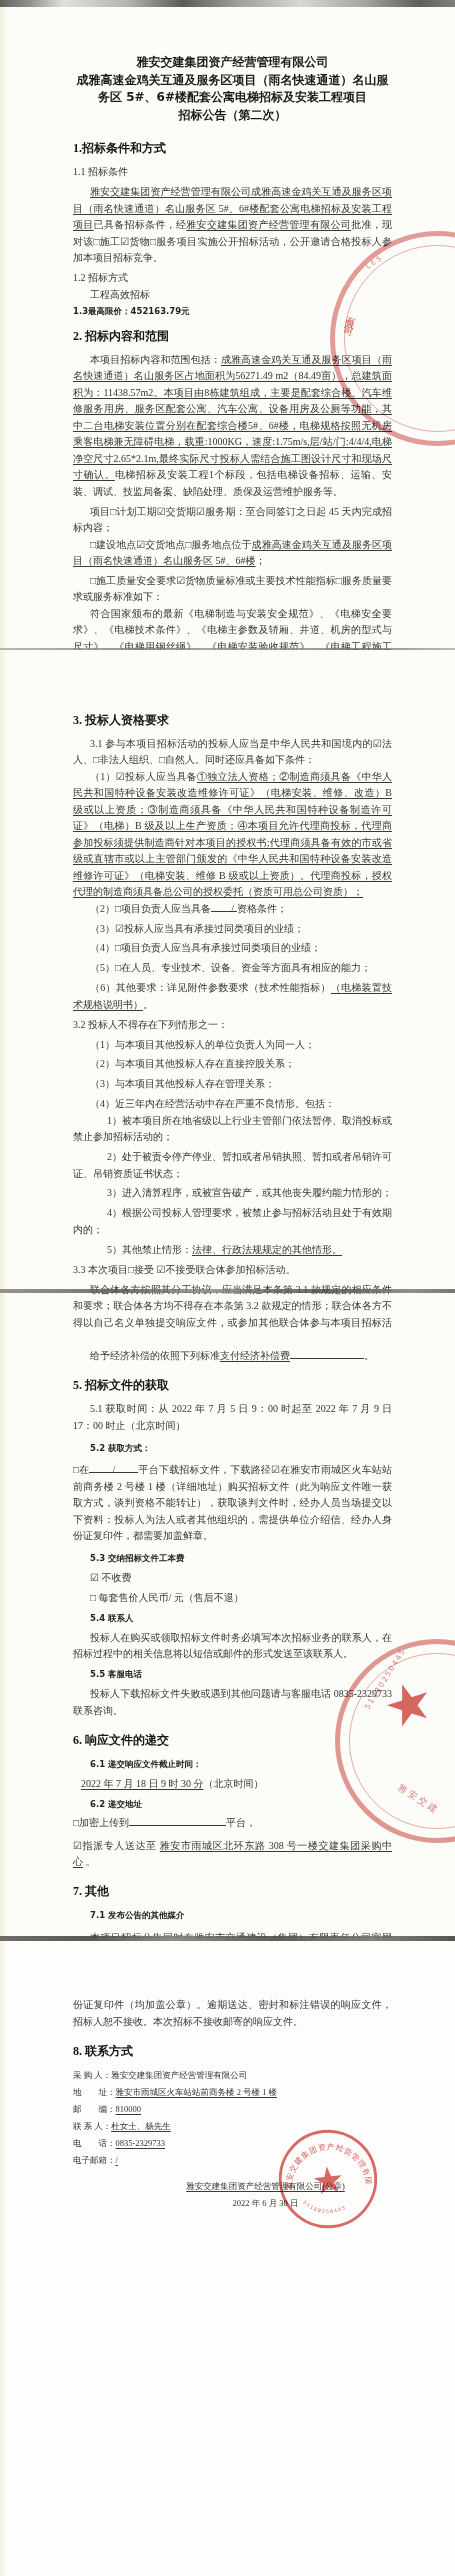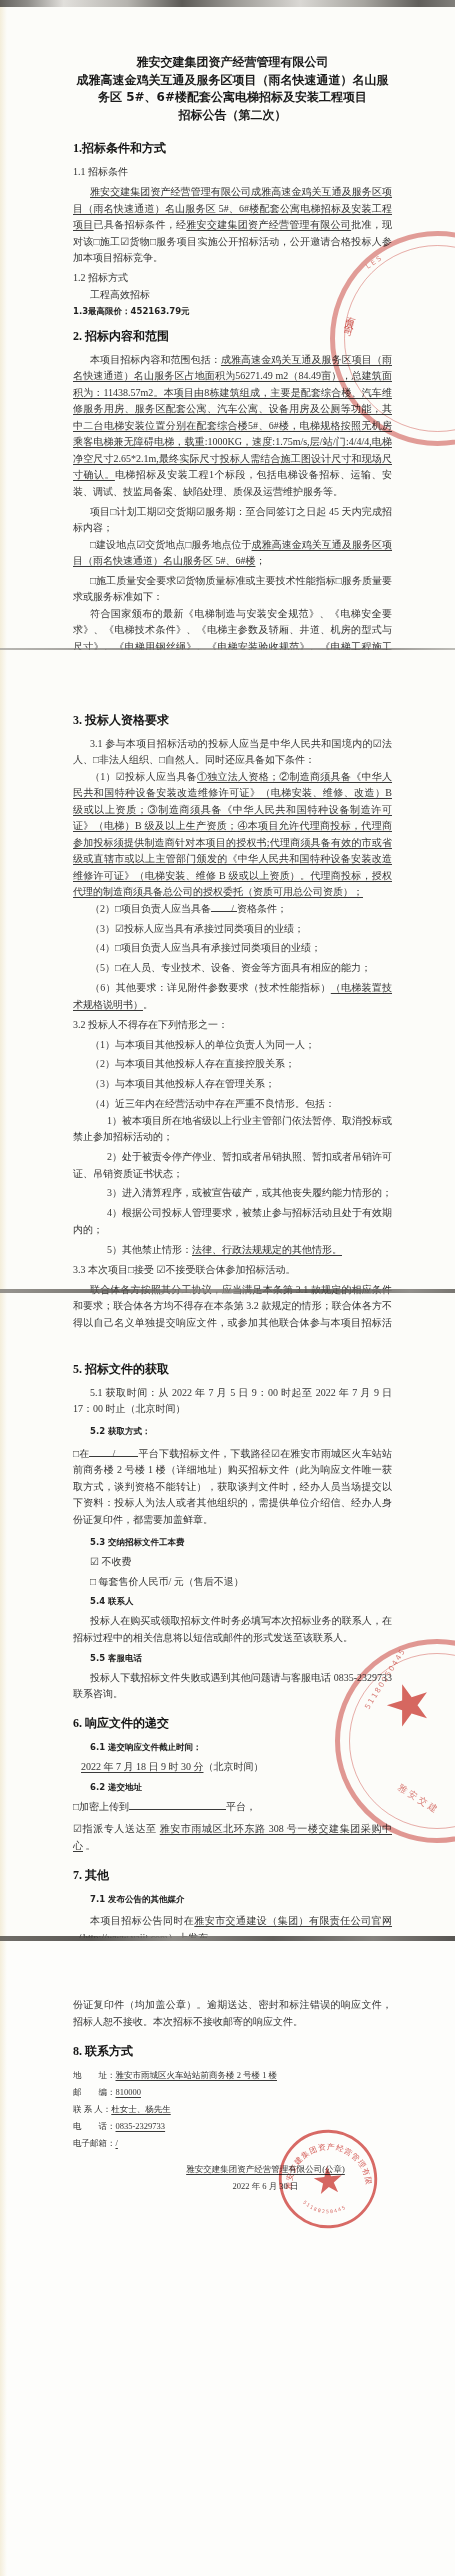--- a/index.html
+++ b/index.html
@@ -111,20 +111,21 @@
     <p class="t mt6" style="text-indent:34px;"><span>5）其他禁止情形：</span><span class="u">法律、行政法规规定的其他情形。</span></p>
     <p class="t mt6">3.3 本次项目□接受 ☑不接受联合体参加招标活动。</p>
     <p class="t ind mt6">联合体各方按照其分工协议，应当满足本条第 3.1 款规定的相应条件和要求；联合体各方均不得存在本条第 3.2 款规定的情形；联合体各方不得以自己名义单独提交响应文件，或参加其他联合体参与本项目招标活动。否则，相关响应文件均无效。</p>
 
   </div>
 </div>
 
 <div class="page" id="p3">
   <div class="edge-left"></div>
   <div class="content" style="padding-top:57px;">
+    <p class="t ind"><span>给予经济补偿的依照下列标准</span><span class="u">支付经济补偿费</span><span class="blank" style="width:74px;"></span><span>。</span></p>
 
     <div class="h">5. 招标文件的获取</div>
     <p class="t ind">5.1 获取时间：从 2022 年 7 月 5 日 9：00 时起至 2022 年 7 月 9 日 17：00 时止（北京时间）</p>
     <p class="sh ind mt10">5.2 获取方式：</p>
     <p class="t mt10"><span>□在</span><span class="blank" style="width:49px;">/</span><span>平台下载招标文件，下载路径☑在雅安市雨城区火车站站前商务楼 2 号楼 1 楼（详细地址）购买招标文件（此为响应文件唯一获取方式，谈判资格不能转让），获取谈判文件时，经办人员当场提交以下资料：投标人为法人或者其他组织的，需提供单位介绍信、经办人身份证复印件，都需要加盖鲜章。</span></p>
     <p class="sh ind mt10">5.3 交纳招标文件工本费</p>
     <p class="t ind mt6">☑ 不收费</p>
     <p class="t ind mt6">□ 每套售价人民币/ 元（售后不退）</p>
     <p class="sh ind mt6">5.4 联系人</p>
     <p class="t ind mt6">投标人在购买或领取招标文件时务必填写本次招标业务的联系人，在招标过程中的相关信息将以短信或邮件的形式发送至该联系人。</p>
@@ -152,20 +153,21 @@
 
   </div>
 </div>
 
 <div class="page" id="p4">
   <div class="edge-left"></div>
   <div class="content" style="padding-top:59px;">
     <p class="t">份证复印件（均加盖公章）。逾期送达、密封和标注错误的响应文件，招标人恕不接收。本次招标不接收邮寄的响应文件。</p>
 
     <div class="h">8. 联系方式</div>
+    <div class="row"><span>采 购 人：</span><span>雅安交建集团资产经营管理有限公司</span></div>
     <div class="row"><span>地　　址：</span><span class="u">雅安市雨城区火车站站前商务楼 2 号楼 1 楼</span></div>
     <div class="row"><span>邮　　编：</span><span class="u">810000</span></div>
     <div class="row"><span>联 系 人：</span><span class="u">杜女士、杨先生</span></div>
     <div class="row"><span>电　　话：</span><span class="u">0835-2329733</span></div>
     <div class="row"><span>电子邮箱：</span><span class="u">/</span></div>
 
     <div class="sig-block">
       <div class="sig-line u">雅安交建集团资产经营管理有限公司(公章)</div>
       <div class="sig-line">2022 年 6 月 30 日</div>
     </div>

